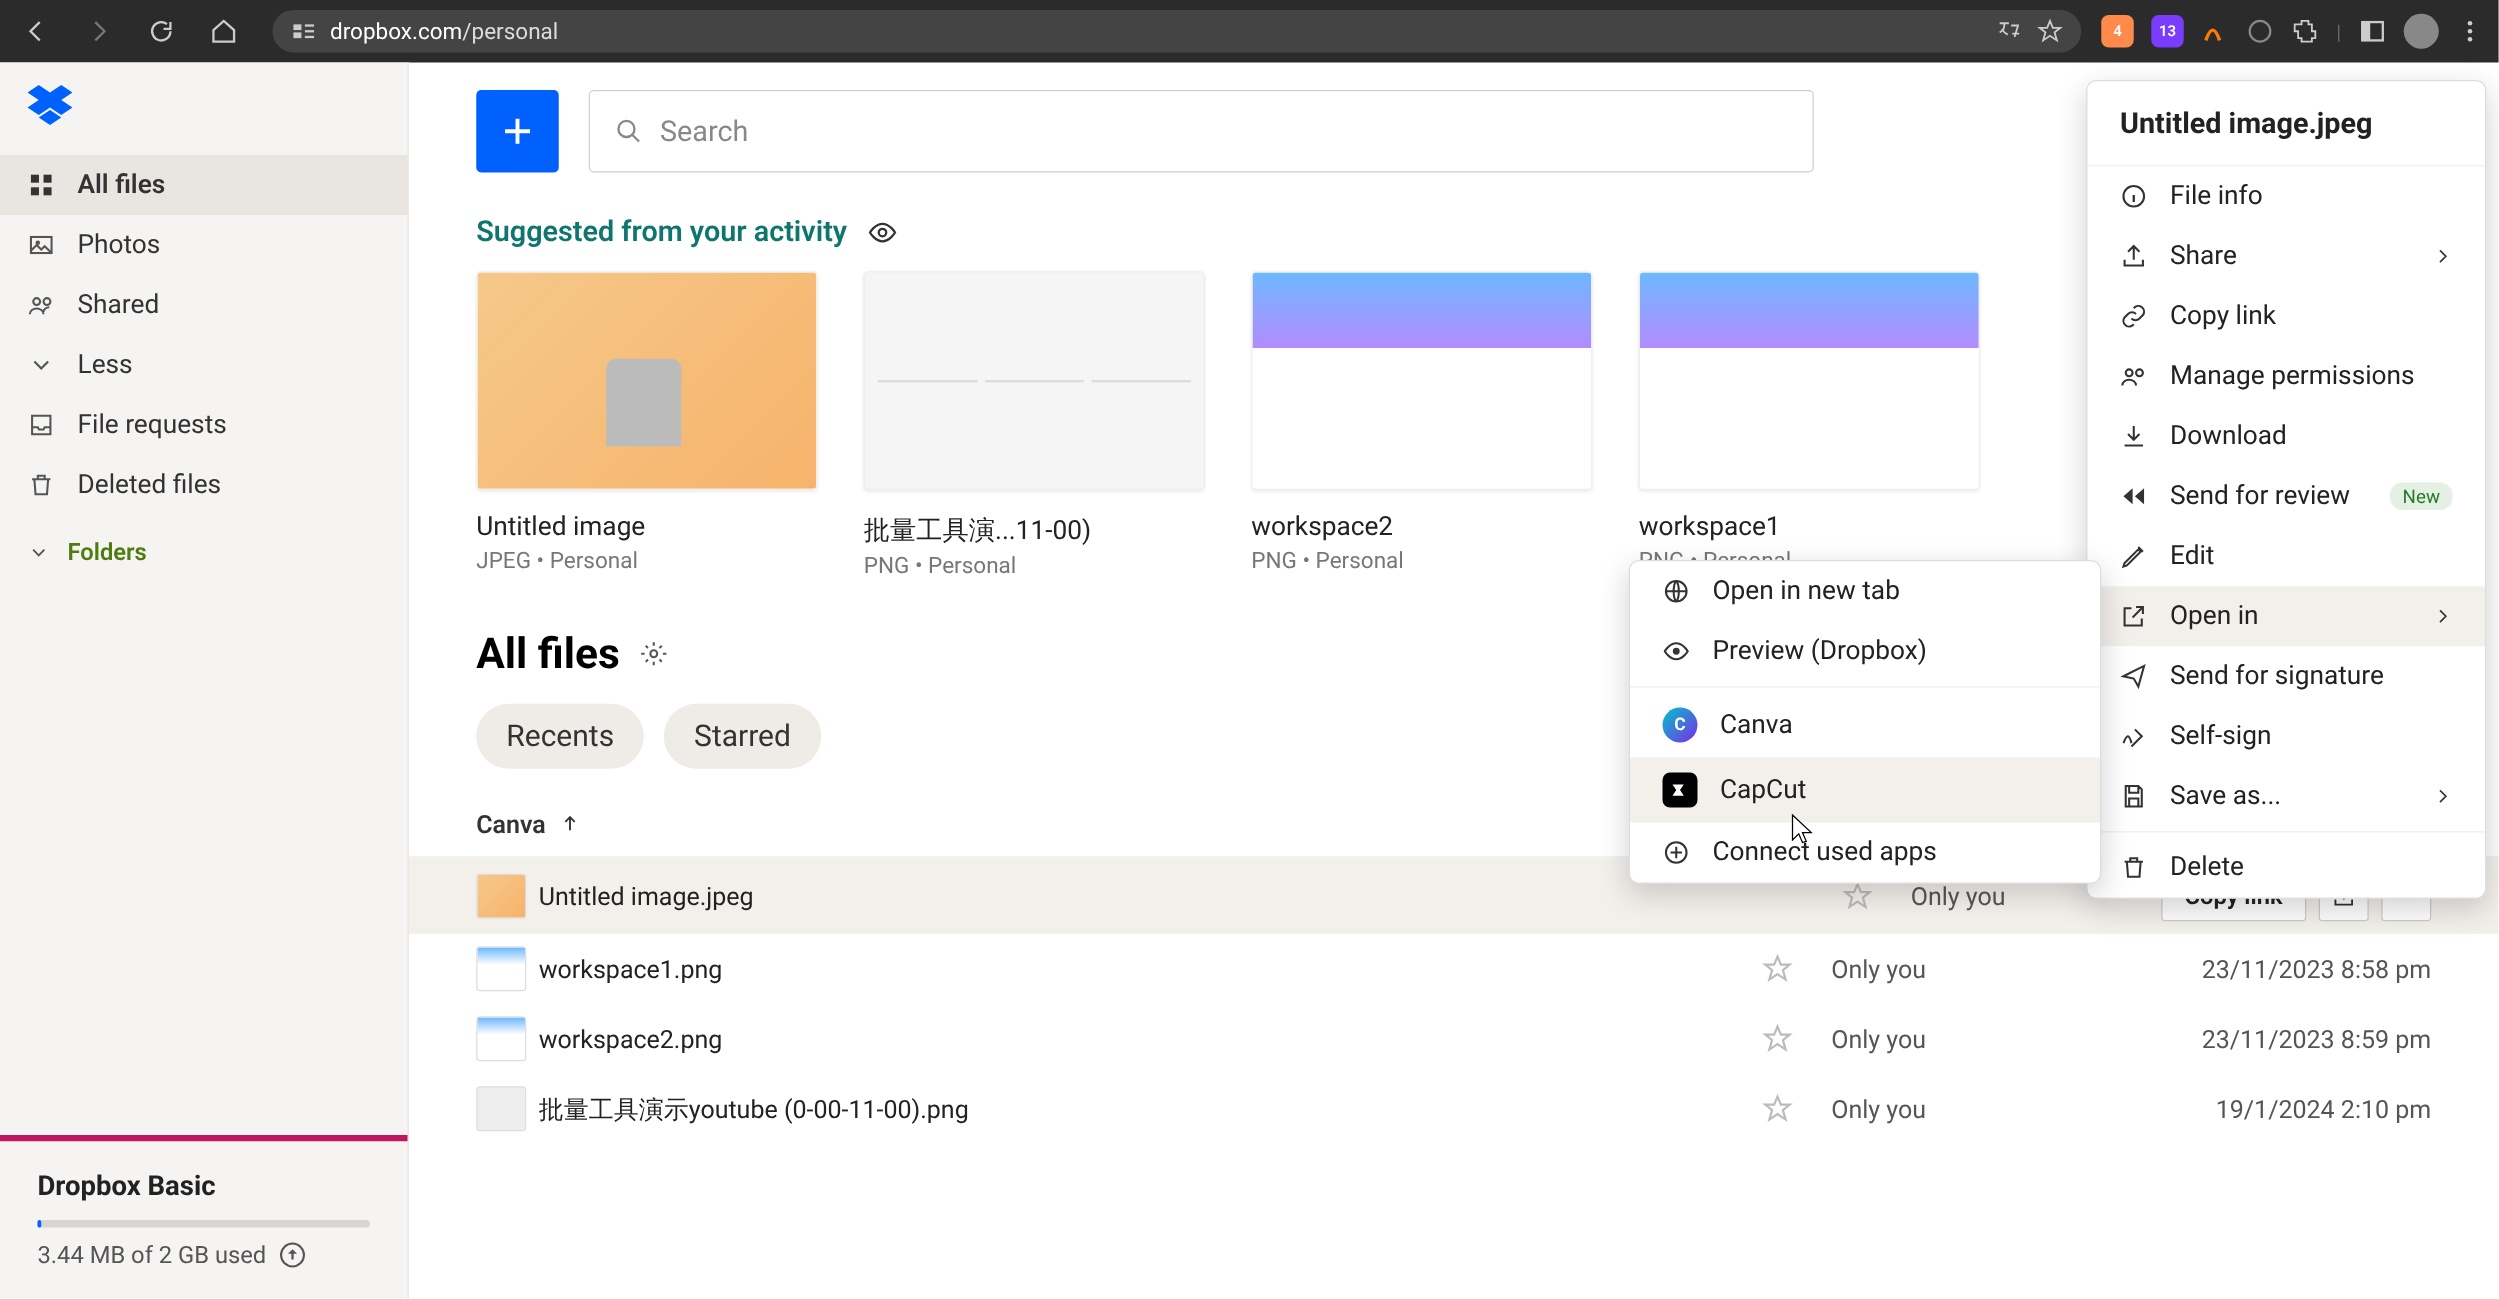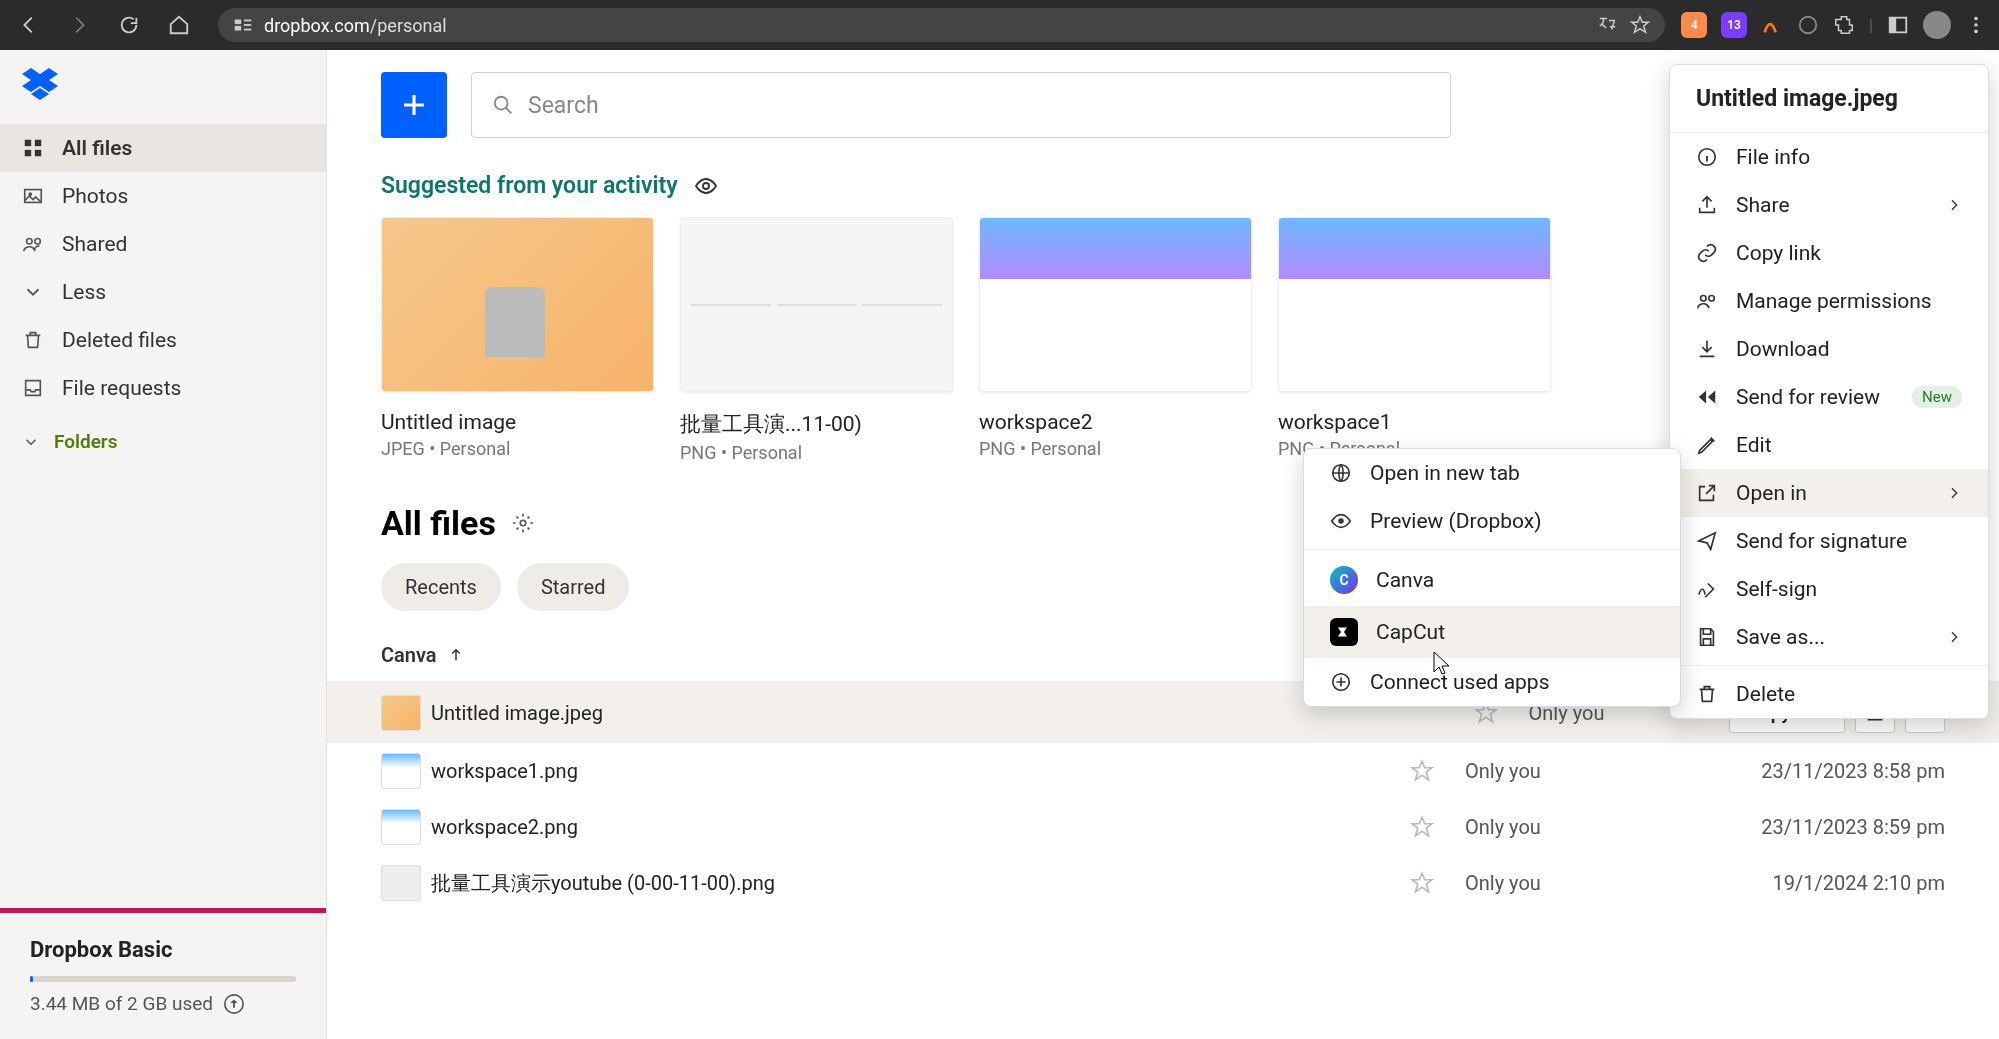--- a/index.html
+++ b/index.html
@@ -29,30 +29,30 @@
 .storage-txt { color:#555; font-size:19px; display:flex; align-items:center; gap:10px; }
 
 .main { flex:1; padding:0 0 0 0; overflow:hidden; position:relative; }
 .top-row { display:flex; align-items:center; gap:24px; padding:22px 54px 0 54px; }
 .new-btn { width:66px; height:66px; background:#0061fe; display:flex; align-items:center; justify-content:center; border-radius:4px; }
 .new-btn svg { width:30px; height:30px; fill:#fff; }
 .search { flex:1; border:1px solid #d3cfc9; height:66px; border-radius:4px; display:flex; align-items:center; padding:0 20px; gap:14px; font-size:23px; color:#888; max-width:980px; }
 .search svg { width:22px; height:22px; }
 
 .sugg-hdr { display:flex; align-items:center; gap:16px; padding:34px 54px 18px; font-size:23px; font-weight:600; color:#0f766e; }
-.sugg-row { display:flex; gap:26px; padding:0 54px; }
+.sugg-row { display:flex; gap:37px; padding:0 54px; }
 .sugg-card { width:273px; }
 .thumb { height:175px; background:#fff; border:1px solid #eee; border-radius:4px; box-shadow:0 1px 3px rgba(0,0,0,0.08); display:flex; align-items:center; justify-content:center; overflow:hidden; }
 .sugg-title { font-size:21px; color:#222; margin-top:18px; }
 .sugg-meta { font-size:18px; color:#777; margin-top:4px; }
 
 .sec-hdr { display:flex; align-items:center; gap:16px; padding:40px 54px 20px; }
 .sec-hdr h2 { font-size:34px; font-weight:700; }
 .pills { display:flex; gap:16px; padding:0 54px 18px; }
-.pill { background:#efece8; border-radius:26px; padding:12px 24px; font-size:20px; color:#333; }
+.pill { background:#efece8; border-radius:26px; padding:12px 24px; font-size:24px; color:#333; }
 .cols-hdr { display:flex; align-items:center; padding:14px 54px; border-bottom:1px solid #eee; font-size:20px; font-weight:600; color:#333; gap:10px; }
 
 .file-row { display:flex; align-items:center; padding:10px 54px; font-size:20px; color:#222; position:relative; }
 .file-row.sel { background:#f3f0ec; }
 .file-row .fic { width:40px; height:36px; background:#eee; border:1px solid #ddd; border-radius:3px; margin-right:10px; }
 .file-row .name { flex:1; }
 .file-row .star { width:26px; color:#bbb; margin-right:30px; }
 .file-row .access { width:200px; color:#555; }
 .file-row .mod { width:280px; color:#555; text-align:right; }
 .row-actions { display:flex; gap:10px; align-items:center; }
@@ -184,29 +184,29 @@
       <span>Shared</span>
     </div>
     <div class="nav-item">
       <svg viewBox="0 0 24 24">
           <path d="M6 9l6 6 6-6" stroke="#555" stroke-width="2" fill="none"></path>
         </svg>
       <span>Less</span>
     </div>
     <div class="nav-item">
       <svg viewBox="0 0 24 24">
+          <path d="M4 4h16v16H4zM4 14h5l1 2h4l1-2h5" stroke="#555" stroke-width="1.8" fill="none"></path>
+        </svg>
+      <span>File requests</span>
+    </div>
+    <div class="nav-item">
+      <svg viewBox="0 0 24 24">
           <path d="M4 7h16M9 7V4h6v3M6 7l1 13h10l1-13" stroke="#555" stroke-width="1.8" fill="none"></path>
         </svg>
       <span>Deleted files</span>
-    </div>
-    <div class="nav-item">
-      <svg viewBox="0 0 24 24">
-          <path d="M4 4h16v16H4zM4 14h5l1 2h4l1-2h5" stroke="#555" stroke-width="1.8" fill="none"></path>
-        </svg>
-      <span>File requests</span>
     </div>
     <div class="folders-hdr">
       <svg viewBox="0 0 24 24" style="width:18px;height:18px">
           <path d="M6 9l6 6 6-6" stroke="#555" stroke-width="2" fill="none"></path>
         </svg>
       <span>Folders</span>
     </div>
     <div class="side-bottom">
       <div class="plan-title">Dropbox Basic</div>
       <div class="storage-bar"></div>

